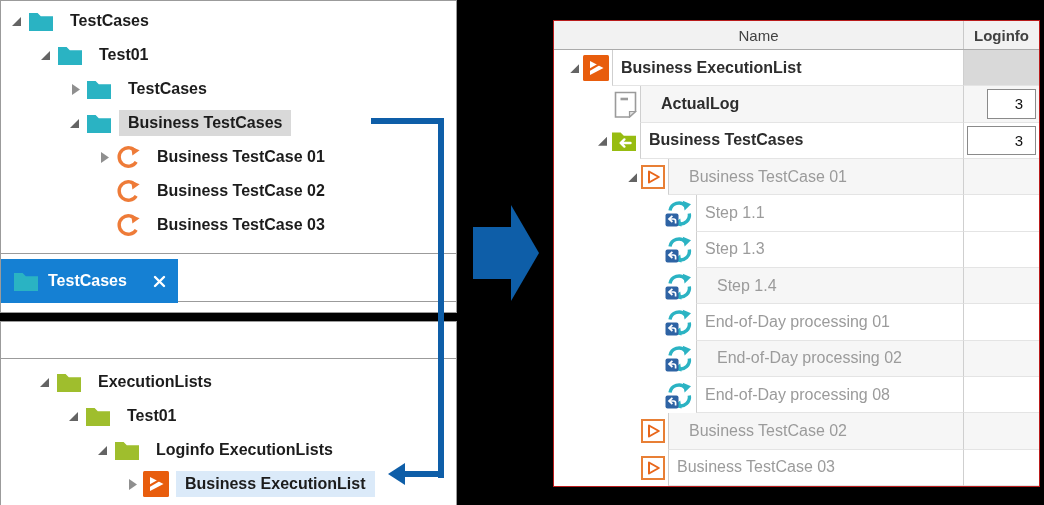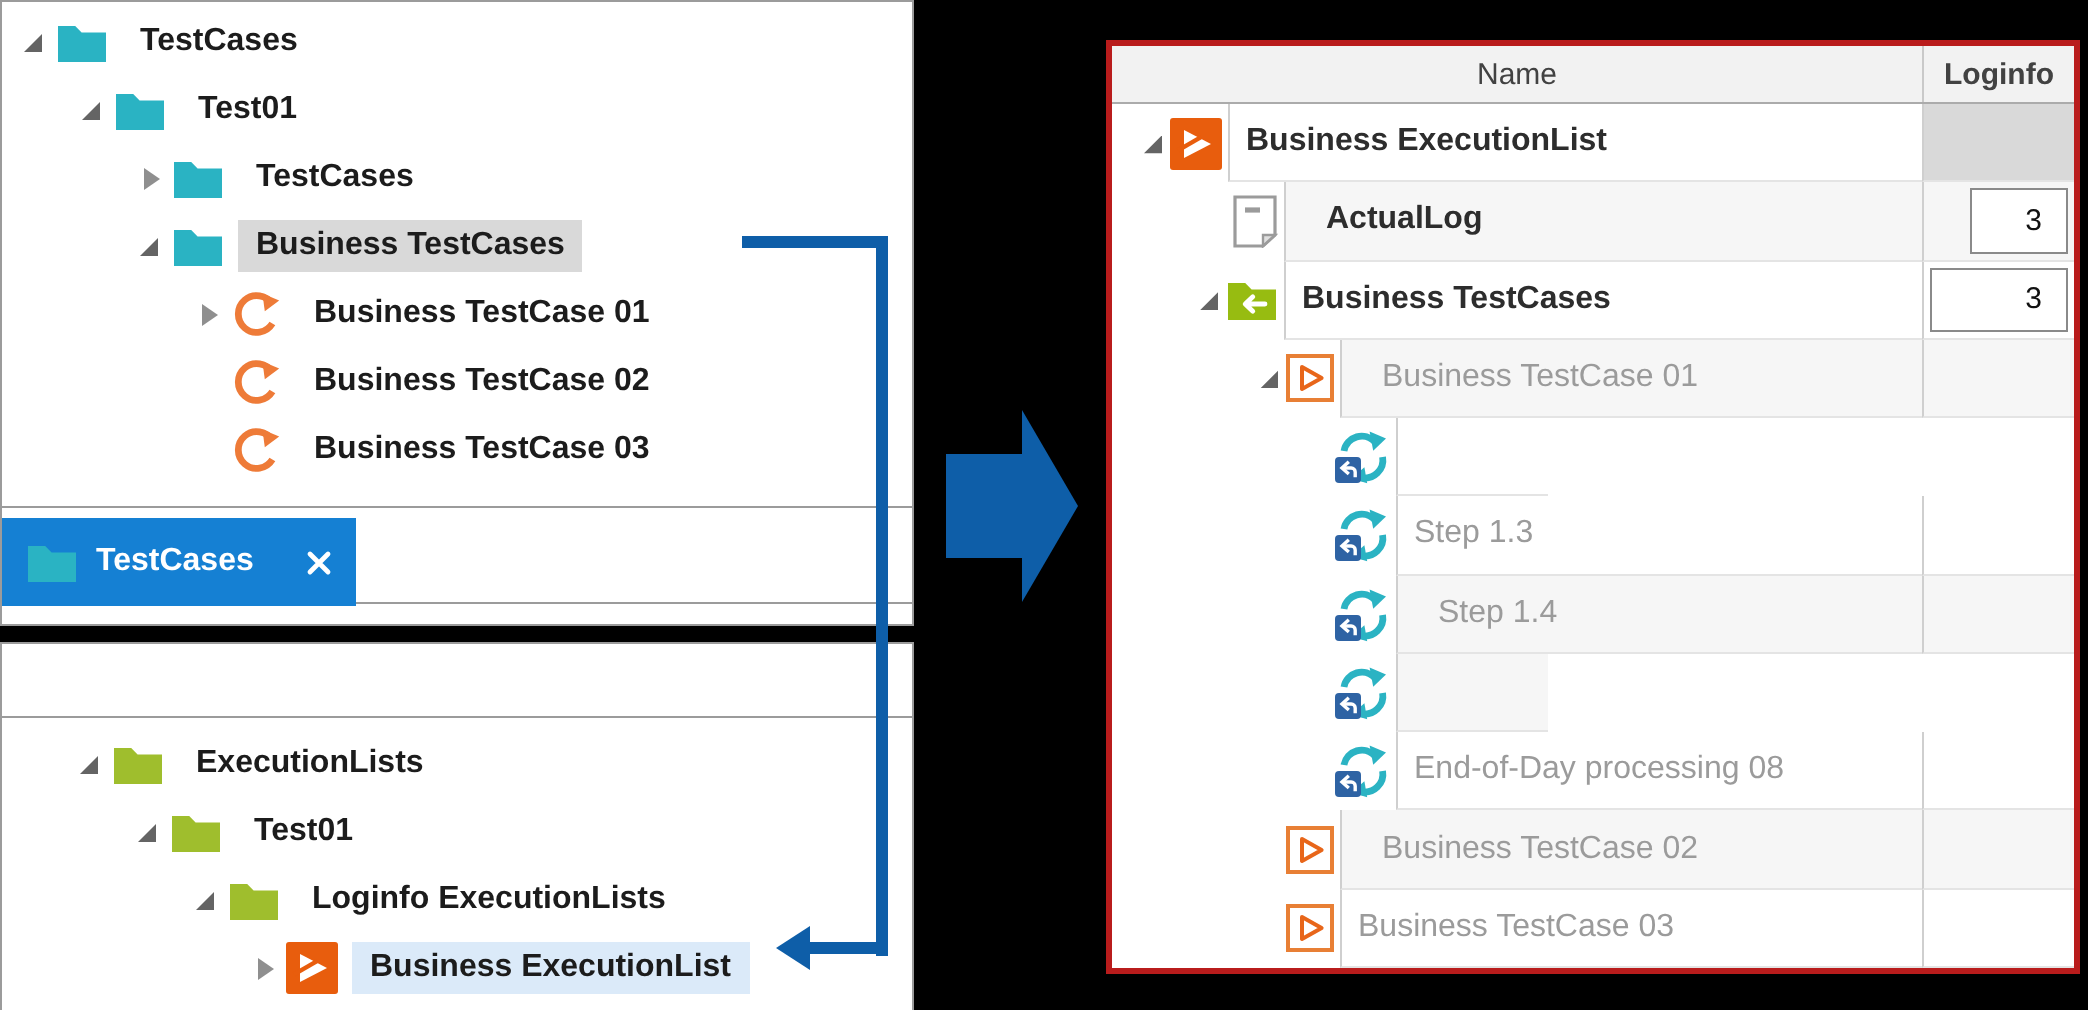--- a/index.html
+++ b/index.html
@@ -34,21 +34,21 @@
   
   .seg { position:absolute; background:#0e5ea8; z-index:30; }
   .arrowhead-left { position:absolute; width:0; height:0; z-index:30;
     border-top:11px solid transparent; border-bottom:11px solid transparent; border-right:17px solid #0e5ea8; }
   .bigarrow-stem { position:absolute; left:473px; top:227px; width:39px; height:52px; background:#0e5ea8; }
   .bigarrow-head { position:absolute; left:511px; top:205px; width:0; height:0;
     border-top:48px solid transparent; border-bottom:48px solid transparent; border-left:28px solid #0e5ea8; }
 
   
   .rtable { position:absolute; left:553px; top:20px; width:487px; height:467px;
-    background:#fff; border:3px solid #b91c1c; display:flex; flex-direction:column; }
+    background:#fff; border:1px solid #b91c1c; display:flex; flex-direction:column; }
   .thead { display:flex; height:29px; flex:none; background:#f2f2f2; border-bottom:1px solid #ababab; }
   .thead .hname { flex:1; display:flex; align-items:center; justify-content:center;
     font-size:15px; color:#424242; }
   .thead .hlog { width:76px; flex:none; border-left:1px solid #c9c9c9; display:flex;
     align-items:center; justify-content:center; font-size:15px; color:#424242;font-weight:bold; }
   .rrow { display:flex; flex:1; min-height:0; }
   .gutter { flex:none; background:#fff; display:flex; align-items:center; justify-content:flex-end; }
   .gutter .ticon { margin:0 3px 0 0; width:auto; }
   .ncell { flex:1; display:flex; align-items:center; padding-left:8px;
     border-left:1px solid #cfcfcf; border-bottom:1px solid #e4e4e4; font-size:16px; white-space:nowrap; overflow:hidden; }
@@ -281,20 +281,21 @@
                 <path d="M5 10.5 A9 9 0 0 1 20.5 6" fill="none" stroke="#2bb3c3" stroke-width="3.4"></path>
                 <path d="M17.8 0.8 L26 4.2 L19.6 10.4 z" fill="#2bb3c3"></path>
                 <path d="M24.3 13.5 A9 9 0 0 1 13.5 23.8" fill="none" stroke="#2bb3c3" stroke-width="3.4"></path>
                 <path d="M16.6 26.6 L8.6 24.2 L15.2 18.6 z" fill="#2bb3c3"></path>
                 <rect x="0.5" y="13.5" width="13" height="13" rx="2" fill="#2e63a4"></rect>
                 <path d="M10.6 23.6 v-2.6 a2 2 0 0 0 -2 -2 H4.9" fill="none" stroke="#fff" stroke-width="1.7"></path>
                 <path d="M7.4 15.9 L4 19 l3.4 3" fill="none" stroke="#fff" stroke-width="1.7"></path>
               </svg>
             </span>
           </div>
+          <div class="ncell gray">Step 1.1</div>
           <div class="lcell"></div>
         </div>
         <div class="rrow">
           <div class="gutter" style="width: 142px;">
             <span class="exp"></span>
             <span class="ticon">
               <svg width="28" height="27" viewBox="0 0 28 27">
                 <path d="M5 10.5 A9 9 0 0 1 20.5 6" fill="none" stroke="#2bb3c3" stroke-width="3.4"></path>
                 <path d="M17.8 0.8 L26 4.2 L19.6 10.4 z" fill="#2bb3c3"></path>
                 <path d="M24.3 13.5 A9 9 0 0 1 13.5 23.8" fill="none" stroke="#2bb3c3" stroke-width="3.4"></path>
@@ -319,35 +320,54 @@
                 <path d="M16.6 26.6 L8.6 24.2 L15.2 18.6 z" fill="#2bb3c3"></path>
                 <rect x="0.5" y="13.5" width="13" height="13" rx="2" fill="#2e63a4"></rect>
                 <path d="M10.6 23.6 v-2.6 a2 2 0 0 0 -2 -2 H4.9" fill="none" stroke="#fff" stroke-width="1.7"></path>
                 <path d="M7.4 15.9 L4 19 l3.4 3" fill="none" stroke="#fff" stroke-width="1.7"></path>
               </svg>
             </span>
           </div>
           <div class="ncell gray">Step 1.4</div>
           <div class="lcell"></div>
         </div>
+        <div class="rrow">
+          <div class="gutter" style="width: 142px;">
+            <span class="exp"></span>
+            <span class="ticon">
+              <svg width="28" height="27" viewBox="0 0 28 27">
+                <path d="M5 10.5 A9 9 0 0 1 20.5 6" fill="none" stroke="#2bb3c3" stroke-width="3.4"></path>
+                <path d="M17.8 0.8 L26 4.2 L19.6 10.4 z" fill="#2bb3c3"></path>
+                <path d="M24.3 13.5 A9 9 0 0 1 13.5 23.8" fill="none" stroke="#2bb3c3" stroke-width="3.4"></path>
+                <path d="M16.6 26.6 L8.6 24.2 L15.2 18.6 z" fill="#2bb3c3"></path>
+                <rect x="0.5" y="13.5" width="13" height="13" rx="2" fill="#2e63a4"></rect>
+                <path d="M10.6 23.6 v-2.6 a2 2 0 0 0 -2 -2 H4.9" fill="none" stroke="#fff" stroke-width="1.7"></path>
+                <path d="M7.4 15.9 L4 19 l3.4 3" fill="none" stroke="#fff" stroke-width="1.7"></path>
+              </svg>
+            </span>
+          </div>
+          <div class="ncell gray">End-of-Day processing 01</div>
+          <div class="lcell"></div>
+        </div>
         <div class="rrow tint">
           <div class="gutter" style="width: 142px;">
             <span class="exp"></span>
             <span class="ticon">
               <svg width="28" height="27" viewBox="0 0 28 27">
                 <path d="M5 10.5 A9 9 0 0 1 20.5 6" fill="none" stroke="#2bb3c3" stroke-width="3.4"></path>
                 <path d="M17.8 0.8 L26 4.2 L19.6 10.4 z" fill="#2bb3c3"></path>
                 <path d="M24.3 13.5 A9 9 0 0 1 13.5 23.8" fill="none" stroke="#2bb3c3" stroke-width="3.4"></path>
                 <path d="M16.6 26.6 L8.6 24.2 L15.2 18.6 z" fill="#2bb3c3"></path>
                 <rect x="0.5" y="13.5" width="13" height="13" rx="2" fill="#2e63a4"></rect>
                 <path d="M10.6 23.6 v-2.6 a2 2 0 0 0 -2 -2 H4.9" fill="none" stroke="#fff" stroke-width="1.7"></path>
                 <path d="M7.4 15.9 L4 19 l3.4 3" fill="none" stroke="#fff" stroke-width="1.7"></path>
               </svg>
             </span>
           </div>
+          <div class="ncell gray">End-of-Day processing 02</div>
           <div class="lcell"></div>
         </div>
         <div class="rrow">
           <div class="gutter" style="width: 142px;">
             <span class="exp"></span>
             <span class="ticon">
               <svg width="28" height="27" viewBox="0 0 28 27">
                 <path d="M5 10.5 A9 9 0 0 1 20.5 6" fill="none" stroke="#2bb3c3" stroke-width="3.4"></path>
                 <path d="M17.8 0.8 L26 4.2 L19.6 10.4 z" fill="#2bb3c3"></path>
                 <path d="M24.3 13.5 A9 9 0 0 1 13.5 23.8" fill="none" stroke="#2bb3c3" stroke-width="3.4"></path>

